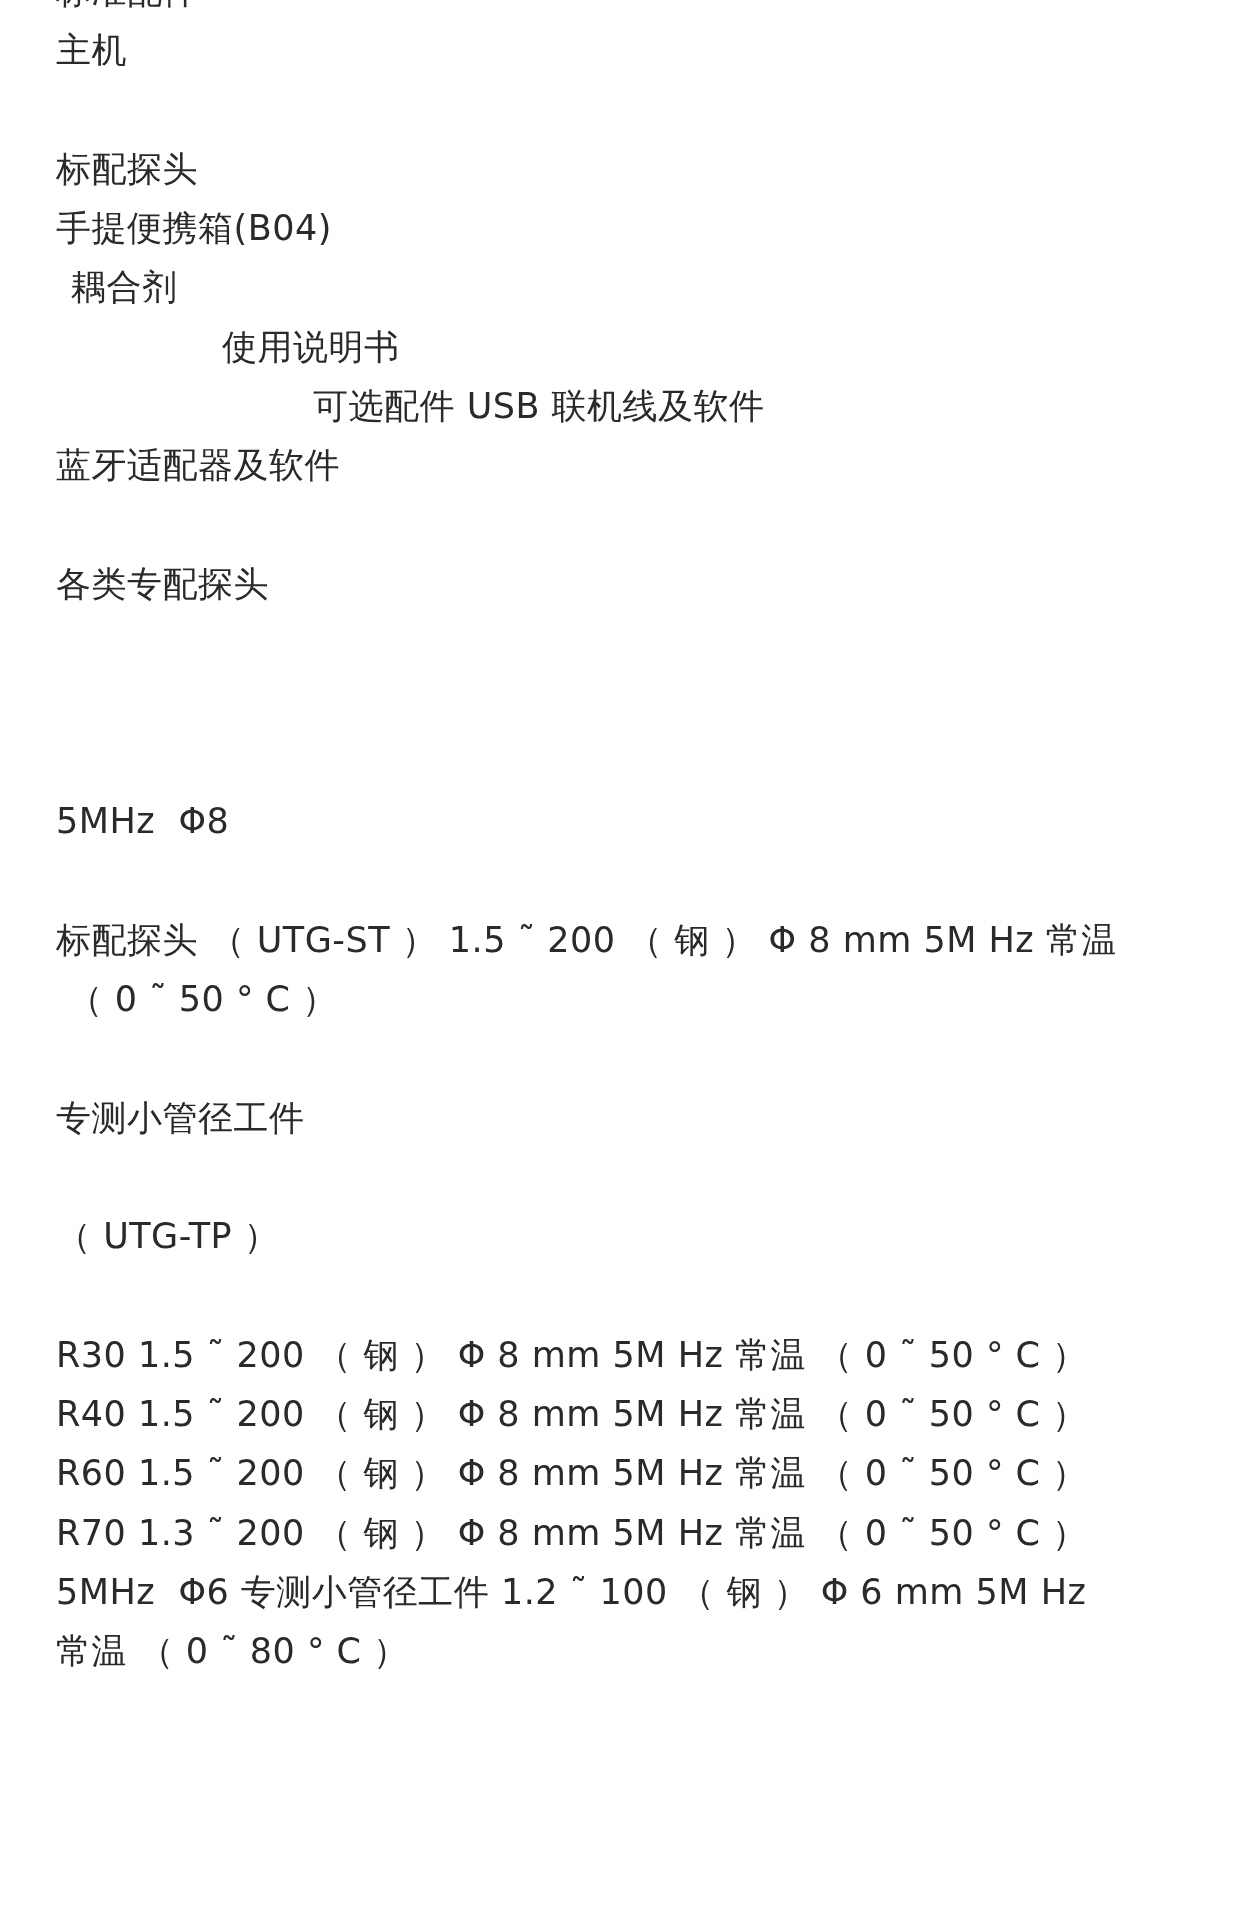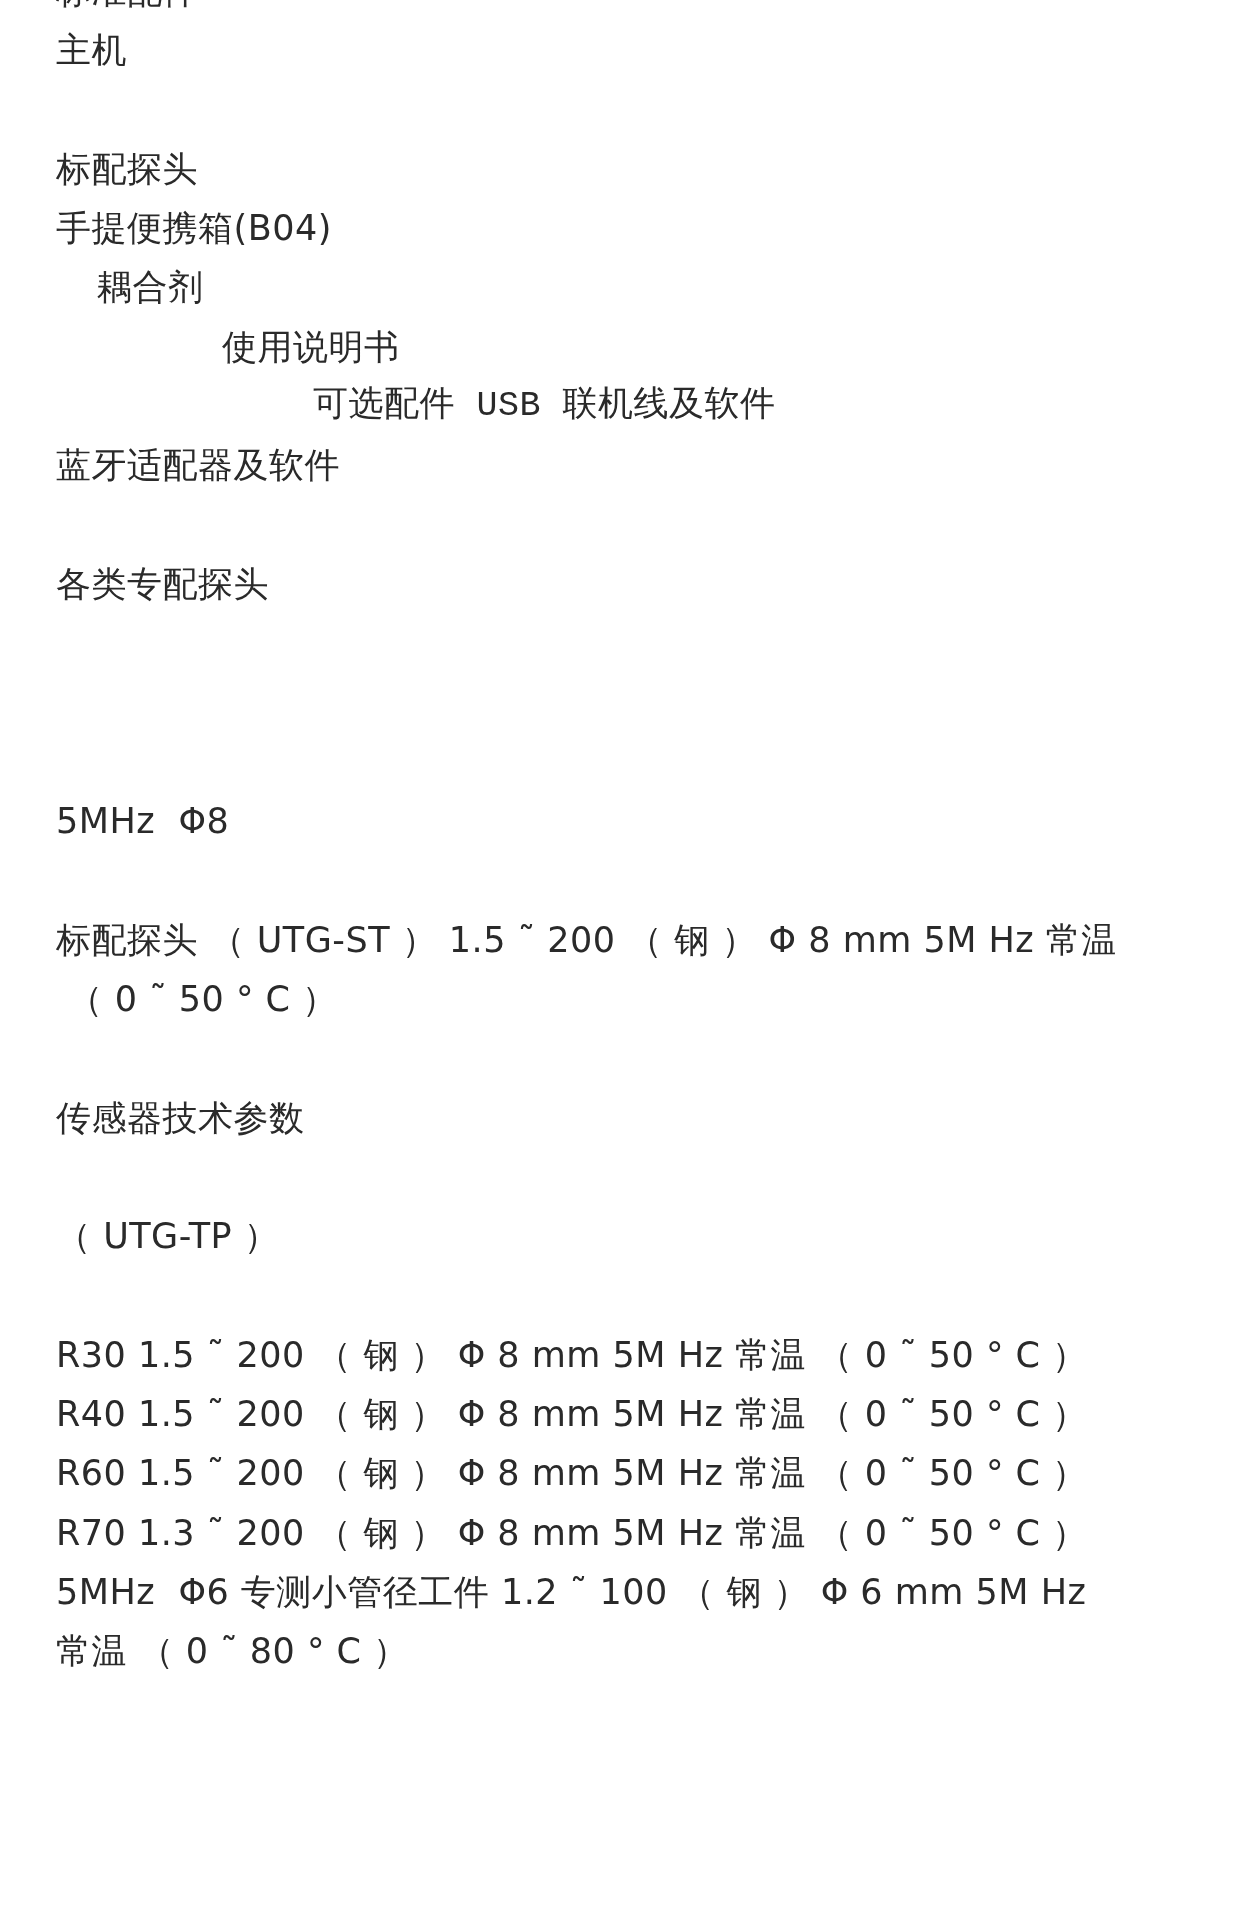--- a/index.html
+++ b/index.html
@@ -6,23 +6,23 @@
   body { width: 1240px; height: 1920px; overflow: hidden; position: relative; }
   .doc {
     position: absolute; left: 0; top: -38px; width: 1240px;
     font-family: "DejaVu Sans", "Liberation Sans", sans-serif;
     font-size: 35px; color: #2a2a2a;
   }
   .line {
     height: 59.3px; line-height: 59.3px; white-space: pre;
     padding-left: 56px; letter-spacing: 0.5px;
   }
-  .ind1 { padding-left: 97px; }
+  .ind1 { padding-left: 71px; }
   .ind2 { padding-left: 213px; margin-left: 9px; }
-  .ind3 { padding-left: 313px; font-family: Liberation Mono, monospace; }
+  .ind3 { padding-left: 313px; }
 </style>
 </head>
 <body>
 
 <div class="doc">
   <div class="line">标准配件</div>
   <div class="line">主机</div>
   <div class="line"></div>
   <div class="line">标配探头</div>
   <div class="line">手提便携箱(B04)</div>
@@ -33,21 +33,21 @@
   <div class="line"></div>
   <div class="line">各类专配探头</div>
   <div class="line"></div>
   <div class="line"></div>
   <div class="line"></div>
   <div class="line">5MHz  Φ8</div>
   <div class="line"></div>
   <div class="line">标配探头 （ UTG-ST ） 1.5 ˜ 200 （ 钢 ） Φ 8 mm 5M Hz 常温</div>
   <div class="line"> （ 0 ˜ 50 ° C ）</div>
   <div class="line"></div>
-  <div class="line">传感器技术参数</div>
+  <div class="line">专测小管径工件</div>
   <div class="line"></div>
   <div class="line">（ UTG-TP ）</div>
   <div class="line"></div>
   <div class="line">R30 1.5 ˜ 200 （ 钢 ） Φ 8 mm 5M Hz 常温 （ 0 ˜ 50 ° C ）</div>
   <div class="line">R40 1.5 ˜ 200 （ 钢 ） Φ 8 mm 5M Hz 常温 （ 0 ˜ 50 ° C ）</div>
   <div class="line">R60 1.5 ˜ 200 （ 钢 ） Φ 8 mm 5M Hz 常温 （ 0 ˜ 50 ° C ）</div>
   <div class="line">R70 1.3 ˜ 200 （ 钢 ） Φ 8 mm 5M Hz 常温 （ 0 ˜ 50 ° C ）</div>
   <div class="line">5MHz  Φ6 专测小管径工件 1.2 ˜ 100 （ 钢 ） Φ 6 mm 5M Hz</div>
   <div class="line">常温 （ 0 ˜ 80 ° C ）</div>
 </div>

